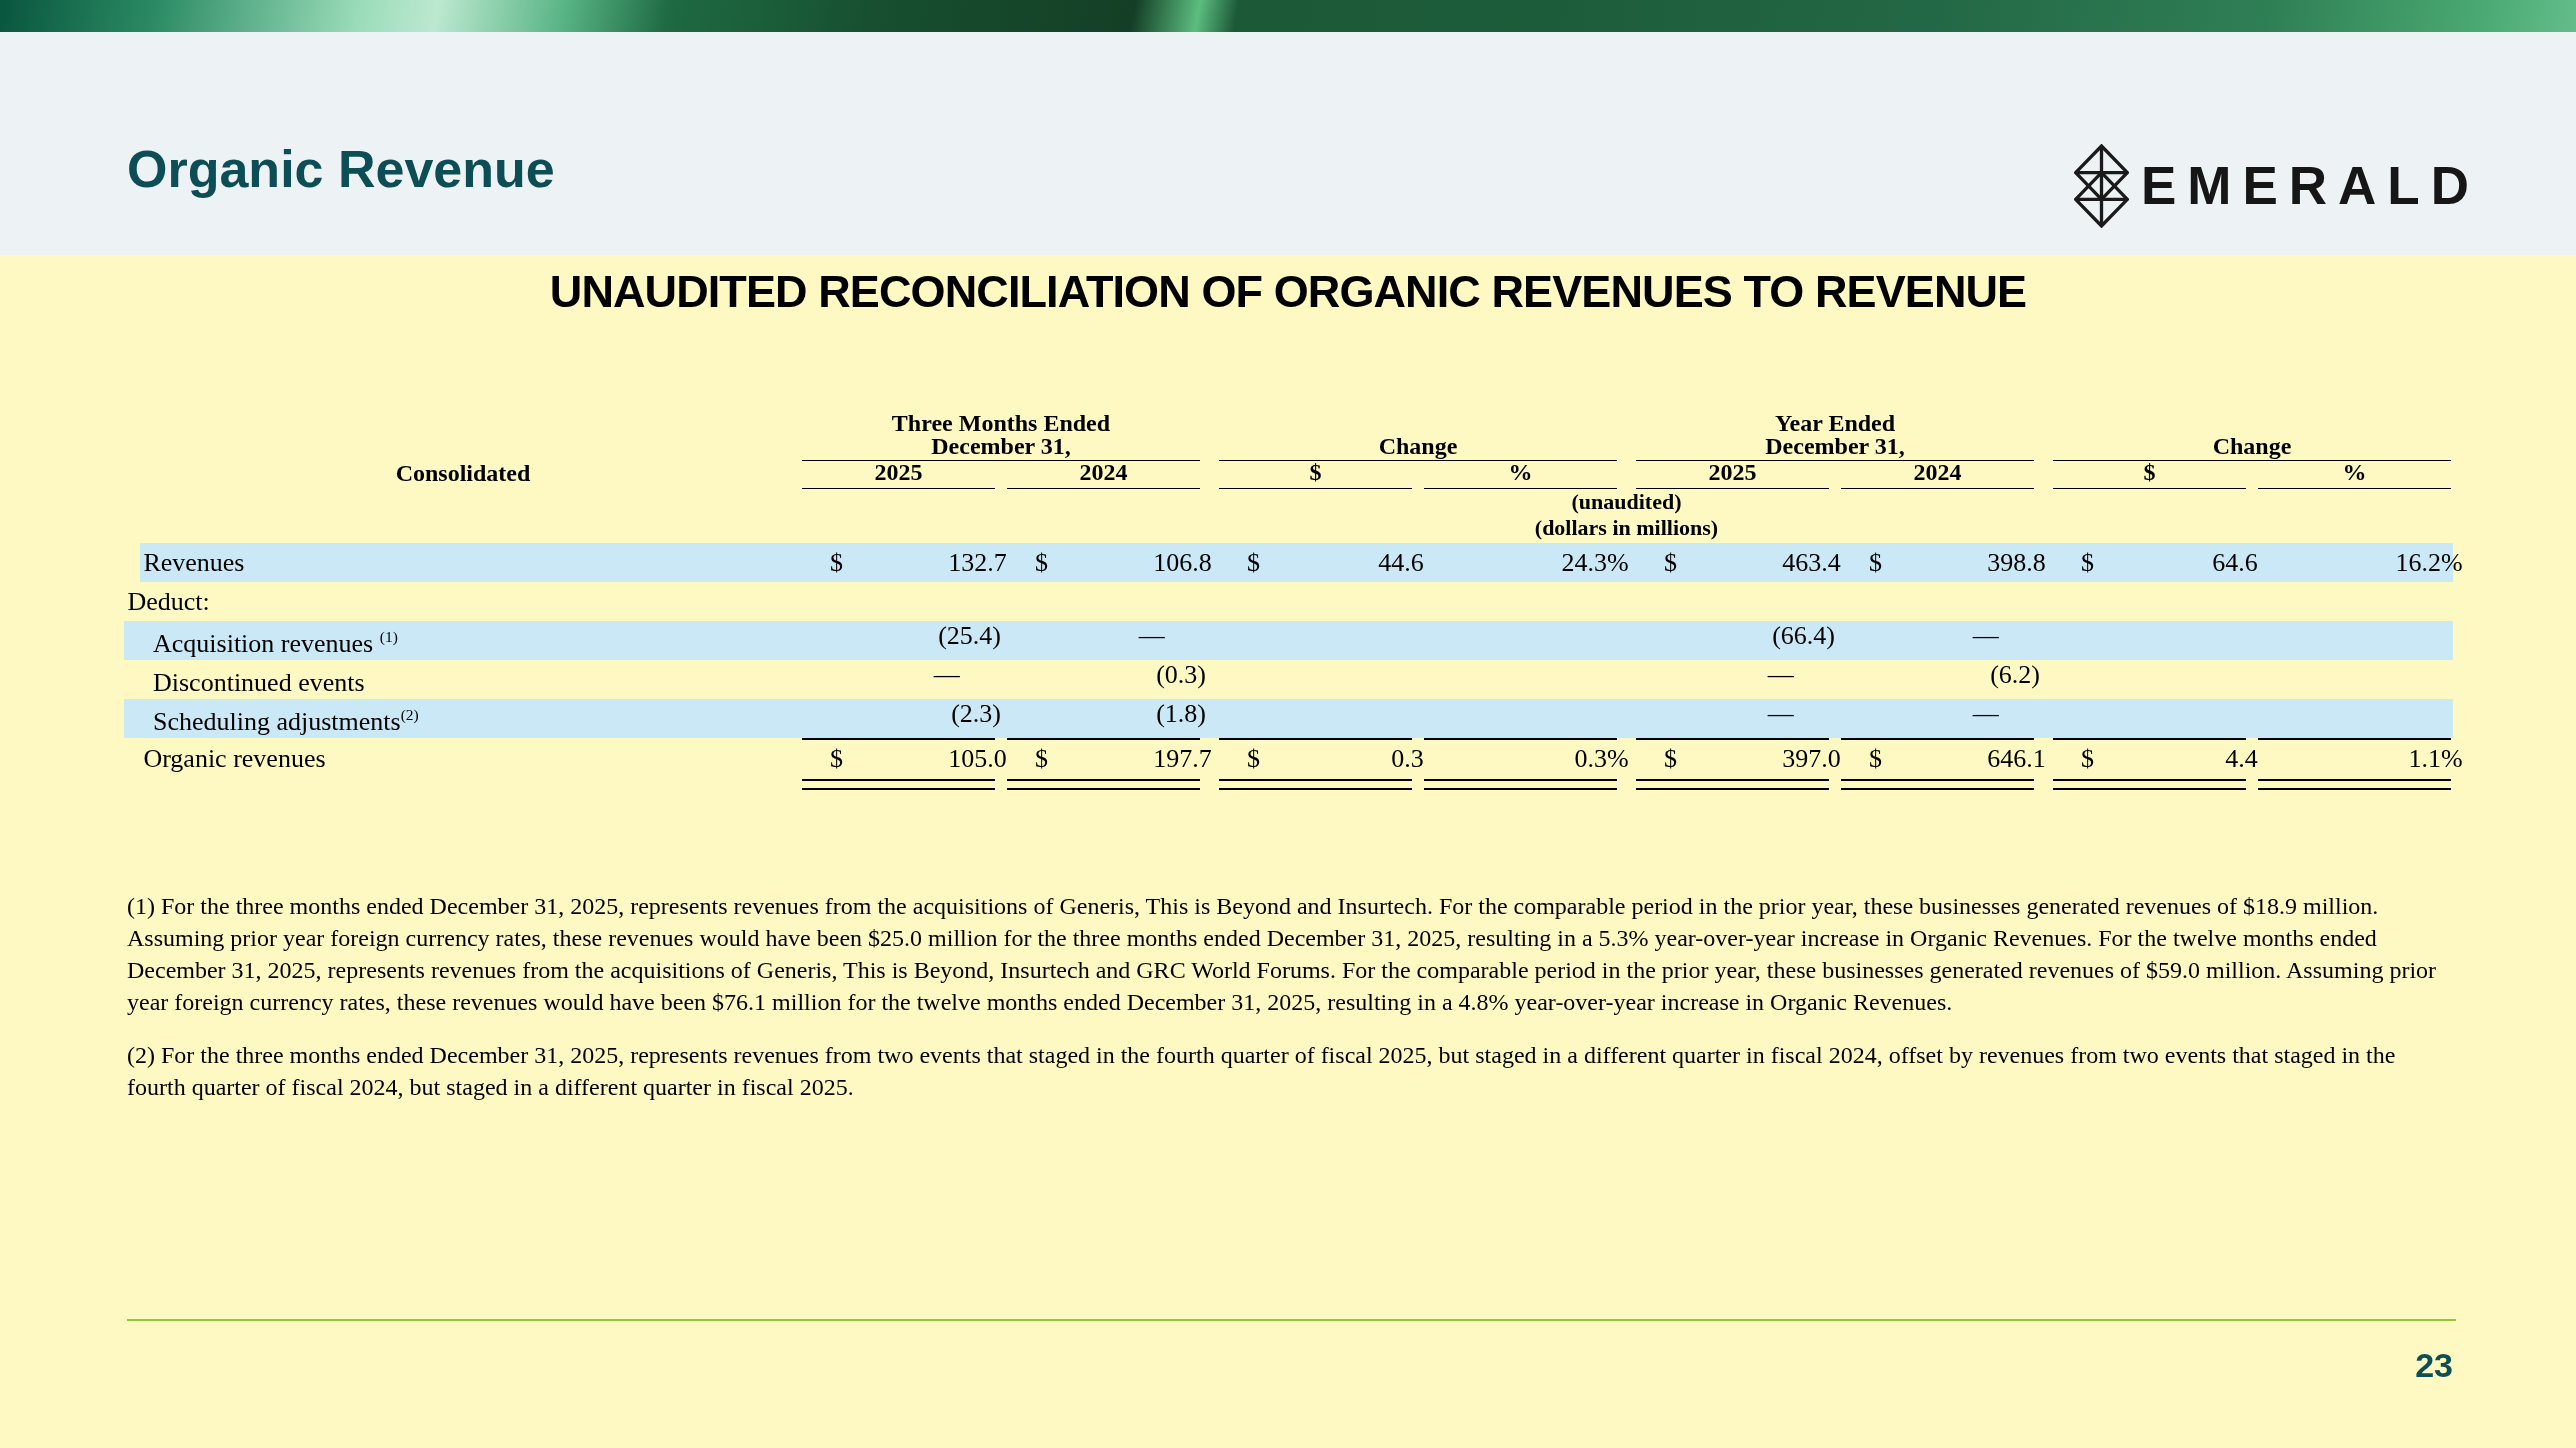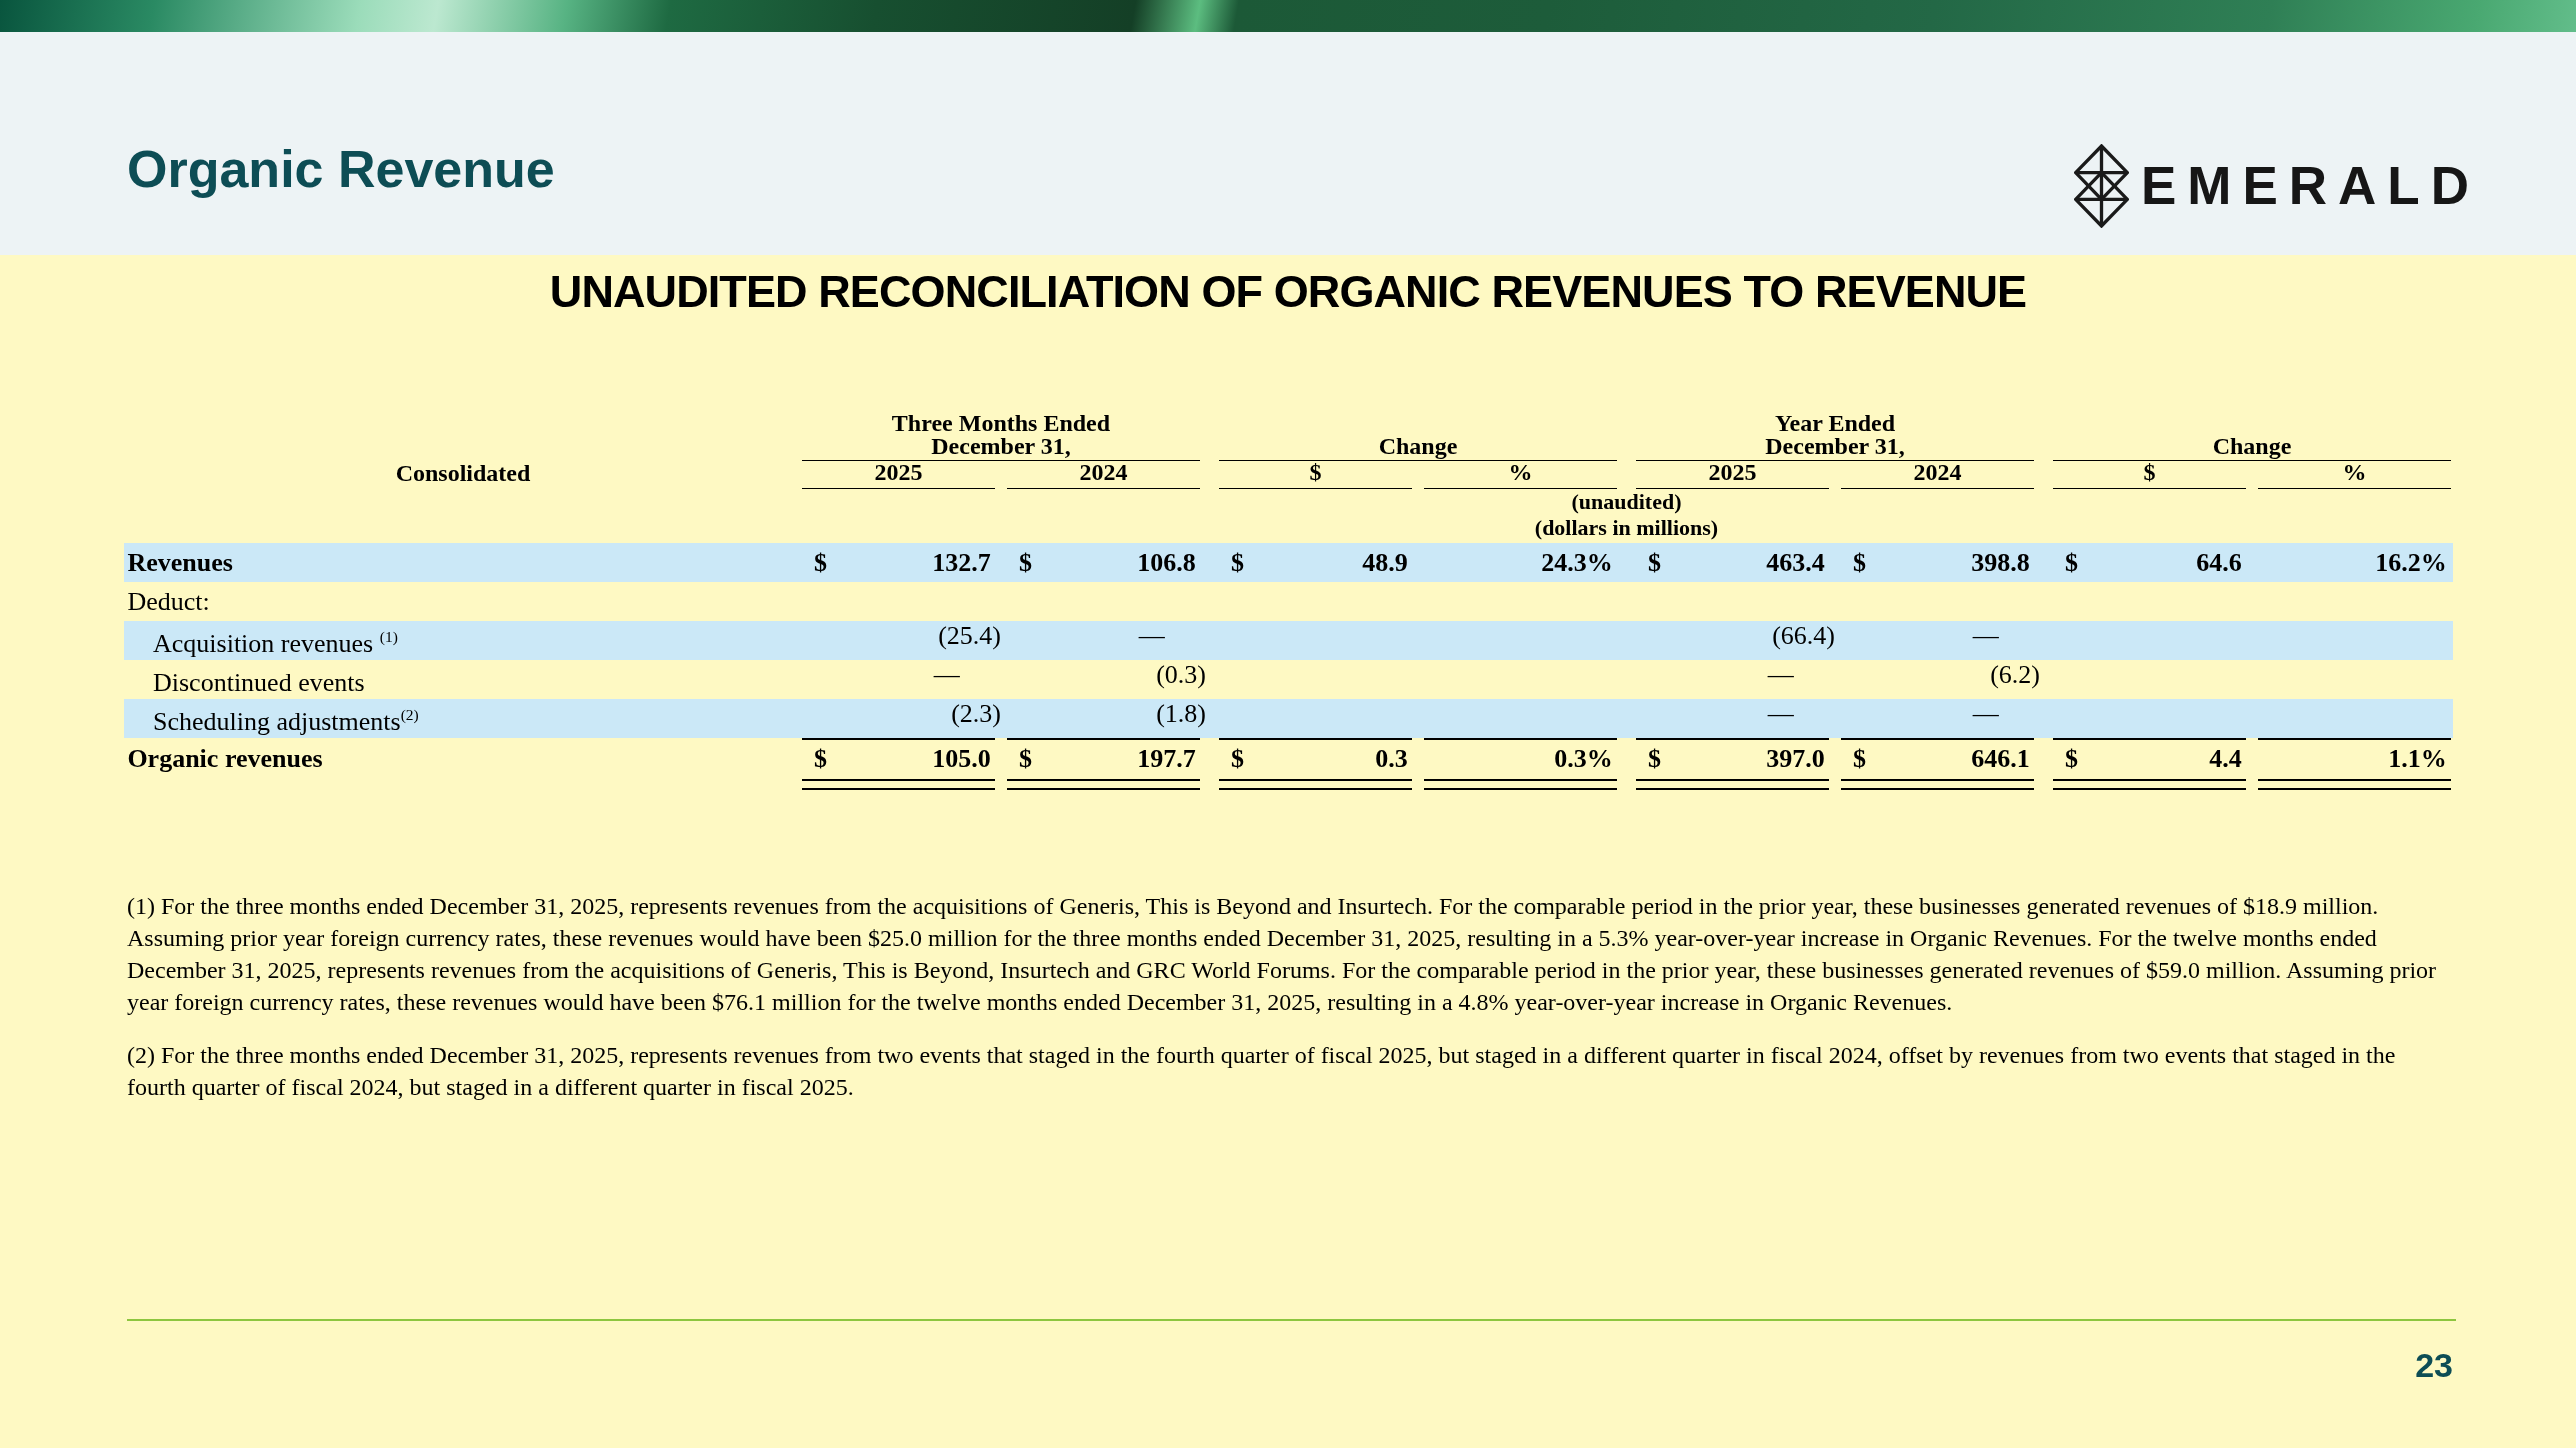--- a/index.html
+++ b/index.html
@@ -58,21 +58,21 @@
   }
   .rowhead-col{
     height:100%;display:flex;align-items:flex-end;justify-content:center;
     font-weight:bold;font-size:24px;padding-bottom:1.7px;
   }
   .units-cell{
     grid-column:2/17;text-align:center;font-weight:bold;font-size:22px;line-height:26px;
     align-self:center;
   }
   .highlight{background:#cbe8f7;}
-  .row-bold{font-weight:bold;}
+  .row-bold{font-weight:normal;margin-left:16px;}
   .label-cell{padding-left:3.4px;white-space:nowrap;}
   .label-indent{padding-left:29px;}
   .split .label-cell{align-self:start;padding-top:8px;}
   .split .val-cell{align-self:end;padding-bottom:4.3px;}
   .val-cell{
     display:flex;justify-content:space-between;align-items:baseline;
     padding-left:12px;height:100%;
   }
   .h-data .val-cell{align-items:center;}
   .val-cell .cur{flex:0 0 auto;}
@@ -162,21 +162,21 @@
         <div class="val-cell" style="grid-column: 2;">
           <span class="cur">$</span>
           <span class="num">132.7</span>
         </div>
         <div class="val-cell" style="grid-column: 4;">
           <span class="cur">$</span>
           <span class="num">106.8</span>
         </div>
         <div class="val-cell" style="grid-column: 6;">
           <span class="cur">$</span>
-          <span class="num">48.9</span>
+          <span class="num">44.6</span>
         </div>
         <div class="val-cell" style="grid-column: 8;">
           <span class="num">24.3%</span>
         </div>
         <div class="val-cell" style="grid-column: 10;">
           <span class="cur">$</span>
           <span class="num">463.4</span>
         </div>
         <div class="val-cell" style="grid-column: 12;">
           <span class="cur">$</span>

